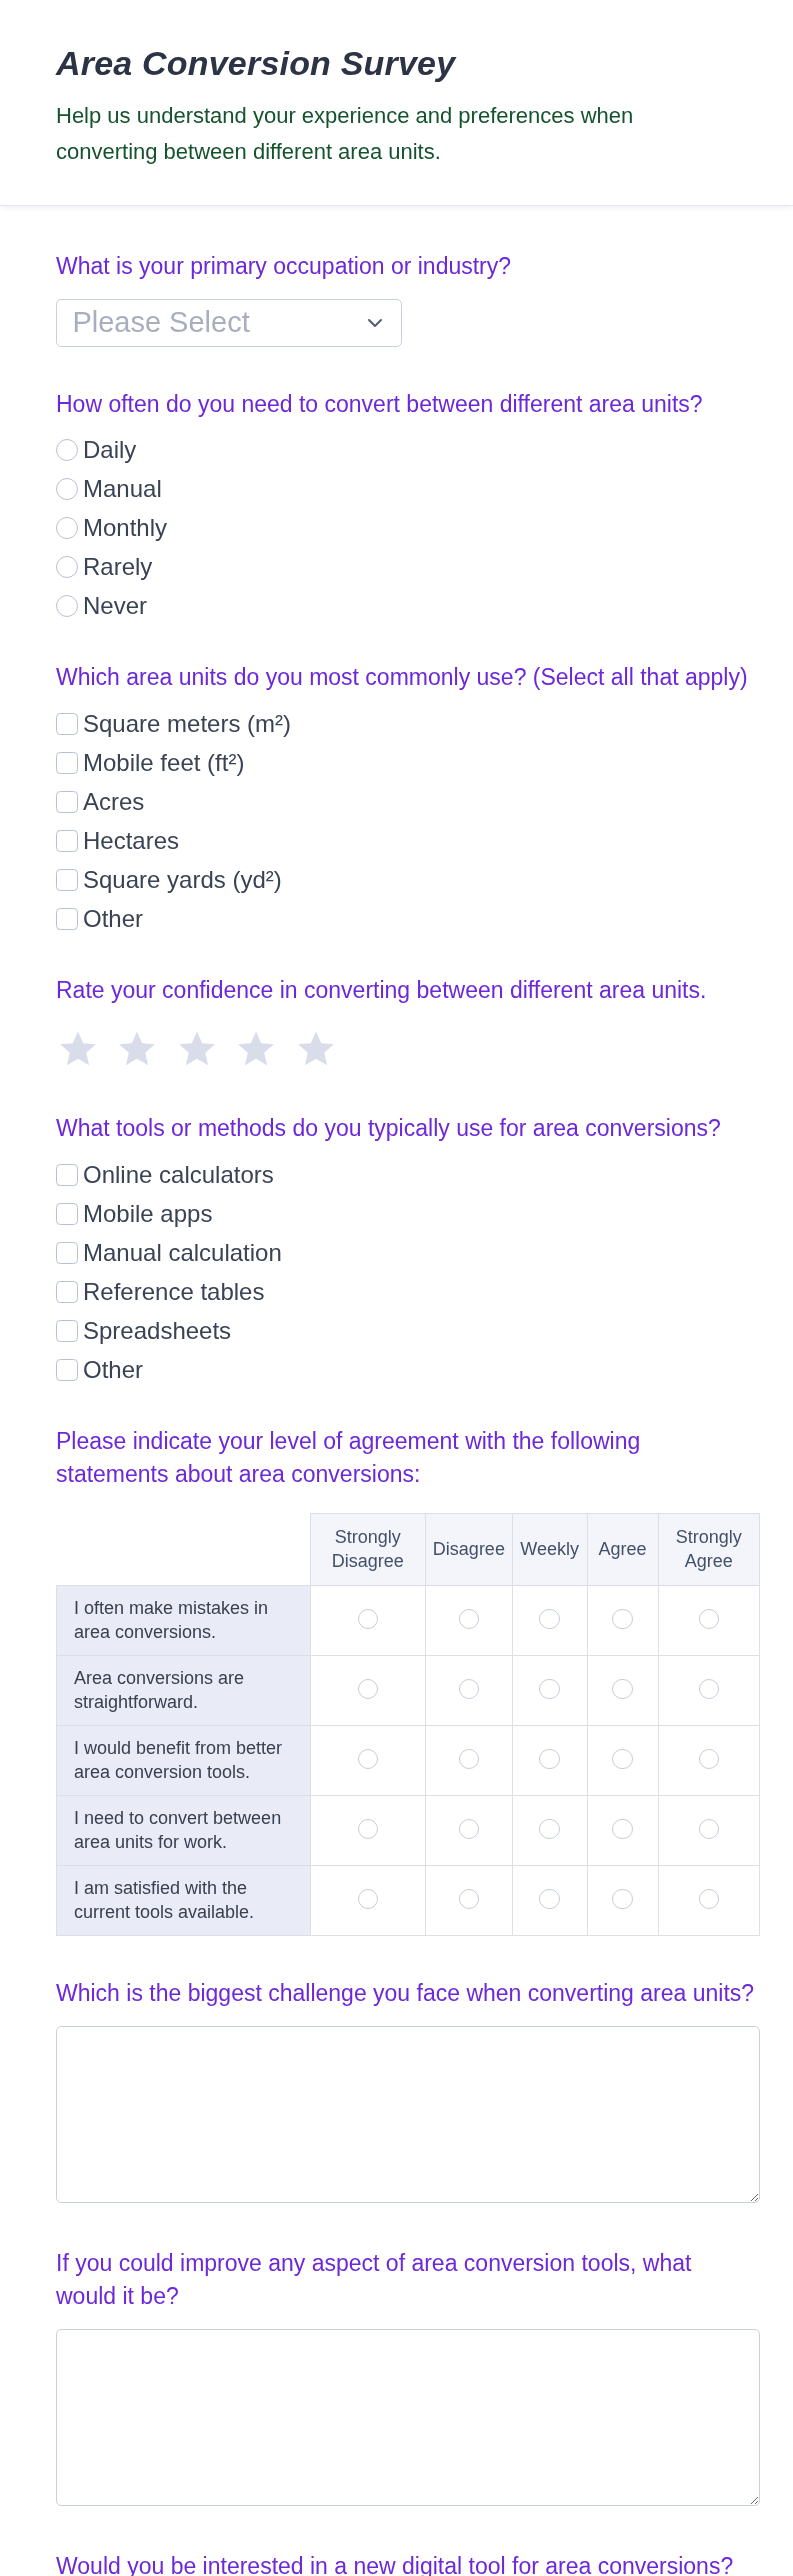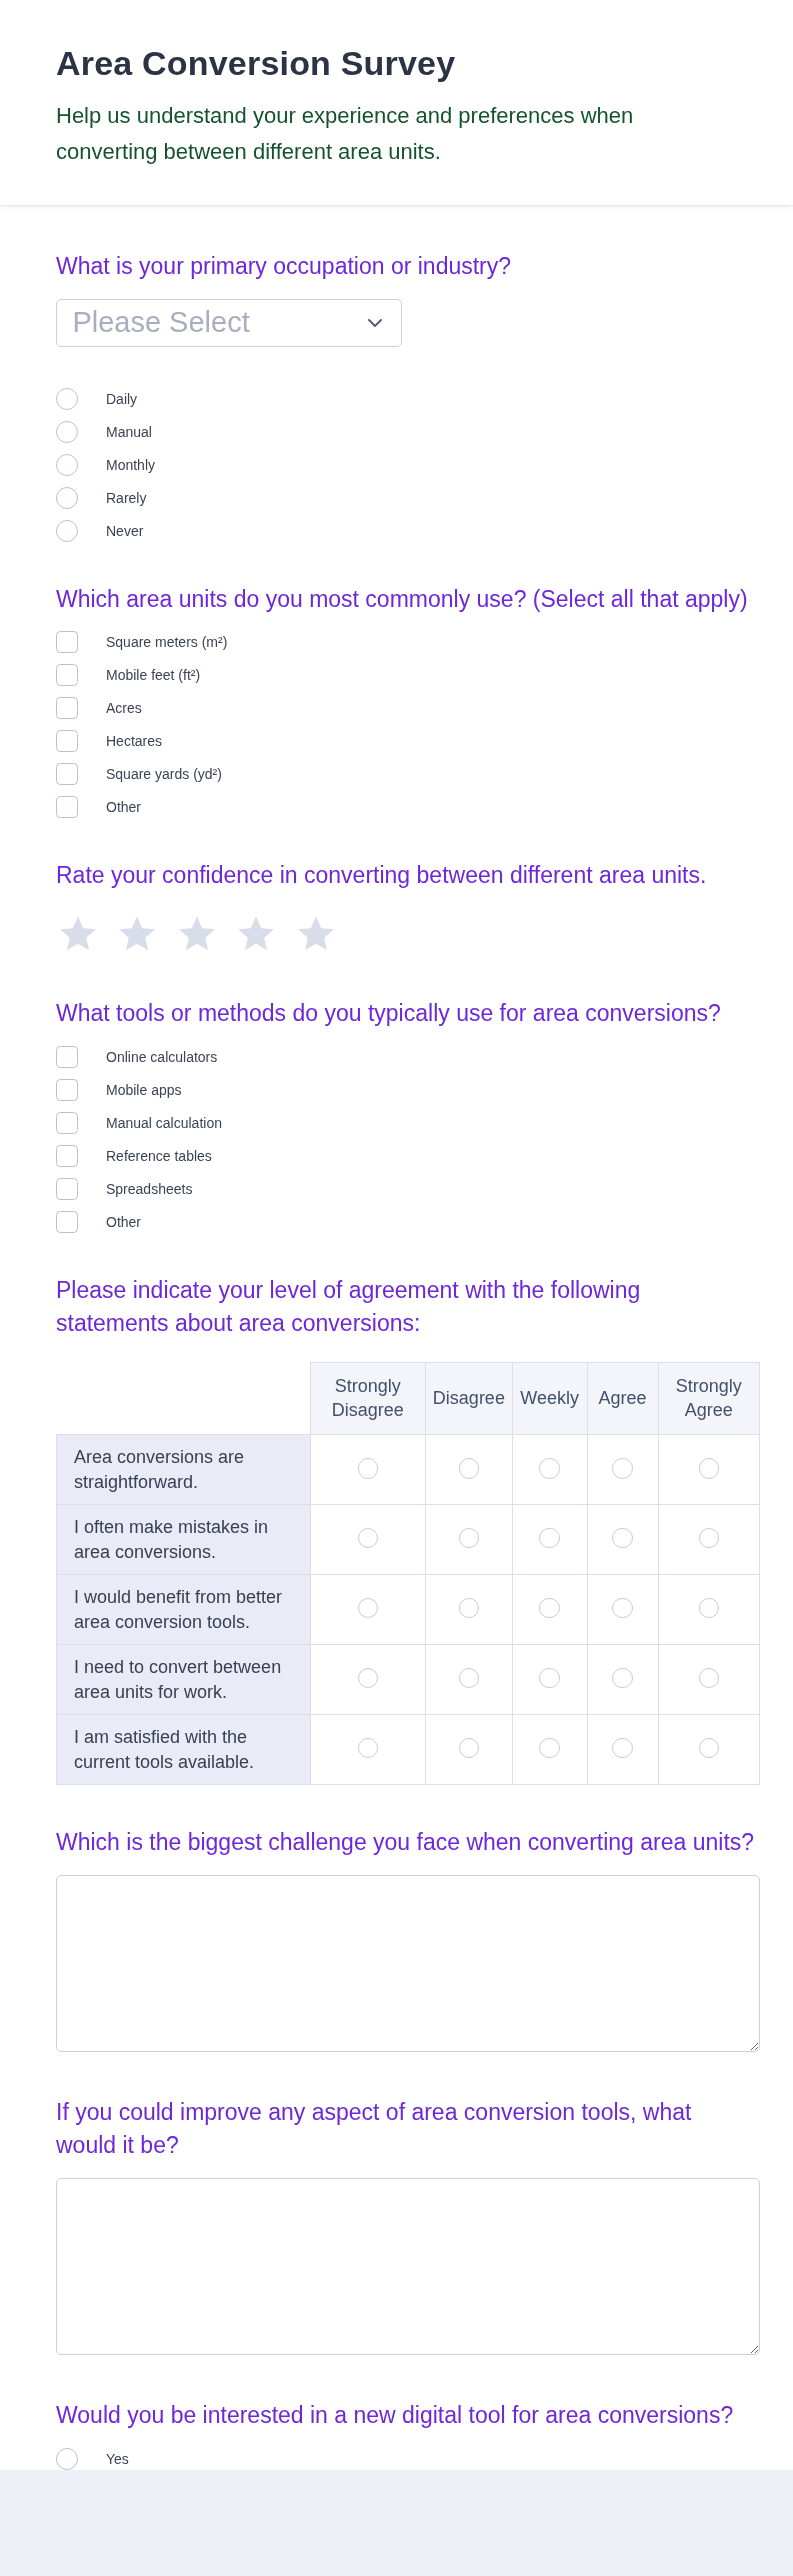--- a/index.html
+++ b/index.html
@@ -20,20 +20,21 @@
     padding: 44px 56px 36px 56px;
     border-bottom: 0.9px solid #e6e8f1;
     box-shadow: 0 3.4px 5.1px -1.7px rgba(60,70,100,0.08);
   }
   .form-title {
     margin: 0;
     font-size: 34px;
     font-weight: 700;
     color: #2c3345;
     letter-spacing: 0.2px;
+    font-style: italic;
   }
   .form-subtitle {
     margin: 15.4px 0 0 0;
     font-size: 22px;
     line-height: 1.6;
     color: #14532d;
     max-width: 674px;
   }
   .form-body { padding: 44px 34px 0 56px; }
   .question { margin-bottom: 41px; }
@@ -63,21 +64,21 @@
   
   .option { display: flex; align-items: center; margin-bottom: 11px; cursor: pointer; width: max-content; }
   .radio {
     width: 22px; height: 22px; flex: none;
     border: 1.7px solid #b9c0d2; border-radius: 50%; background: #fff;
   }
   .checkbox {
     width: 22px; height: 22px; flex: none;
     border: 1.7px solid #b9c0d2; border-radius: 4.3px; background: #fff;
   }
-  .option-label { margin-left: 28px; font-size: 14px; color: #3a4354; }
+  .option-label { margin-left: 5px; font-size: 24px; color: #3a4354; }
   
   .stars { display: flex; gap: 15.4px; padding-top: 5.1px; }
   .star { cursor: pointer; line-height: 0; }
   .star svg { width: 44px; height: 43px; fill: #d9dde9; }
   
   .matrix { border-collapse: collapse; width: 100%; margin-top: 22px; }
   .matrix th, .matrix td { border: 0.9px solid #dcdfeb; }
   .matrix th.corner { border: none; background: #fff; }
   .matrix thead th {
     background: #f4f5fa;
@@ -134,20 +135,21 @@
         <span class="placeholder">Please Select</span>
         <span style="line-height:0;">
           <svg viewBox="0 0 24 24">
               <path d="M6 9l6 6 6-6"></path>
             </svg>
         </span>
       </div>
     </div>
 
     <div class="question">
+      <p class="q-label">How often do you need to convert between different area units?</p>
       <div class="option">
         <span class="radio"></span>
         <span class="option-label">Daily</span>
       </div>
       <div class="option">
         <span class="radio"></span>
         <span class="option-label">Manual</span>
       </div>
       <div class="option">
         <span class="radio"></span>
@@ -256,29 +258,29 @@
             <th class="corner"></th>
             <th>Strongly Disagree</th>
             <th>Disagree</th>
             <th>Weekly</th>
             <th>Agree</th>
             <th>Strongly Agree</th>
           </tr>
         </thead>
         <tbody>
           <tr>
+            <td class="row-label">I often make mistakes in area conversions.</td>
+            <td class="cell"><span class="m-radio"></span></td>
+            <td class="cell"><span class="m-radio"></span></td>
+            <td class="cell"><span class="m-radio"></span></td>
+            <td class="cell"><span class="m-radio"></span></td>
+            <td class="cell"><span class="m-radio"></span></td>
+          </tr>
+          <tr>
             <td class="row-label">Area conversions are straightforward.</td>
-            <td class="cell"><span class="m-radio"></span></td>
-            <td class="cell"><span class="m-radio"></span></td>
-            <td class="cell"><span class="m-radio"></span></td>
-            <td class="cell"><span class="m-radio"></span></td>
-            <td class="cell"><span class="m-radio"></span></td>
-          </tr>
-          <tr>
-            <td class="row-label">I often make mistakes in area conversions.</td>
             <td class="cell"><span class="m-radio"></span></td>
             <td class="cell"><span class="m-radio"></span></td>
             <td class="cell"><span class="m-radio"></span></td>
             <td class="cell"><span class="m-radio"></span></td>
             <td class="cell"><span class="m-radio"></span></td>
           </tr>
           <tr>
             <td class="row-label">I would benefit from better area conversion tools.</td>
             <td class="cell"><span class="m-radio"></span></td>
             <td class="cell"><span class="m-radio"></span></td>

